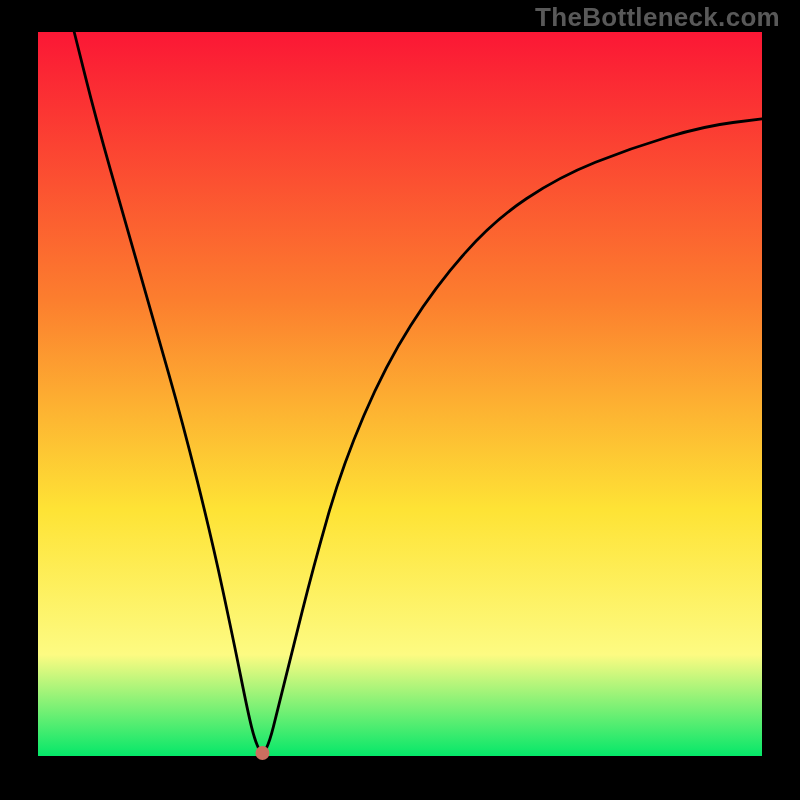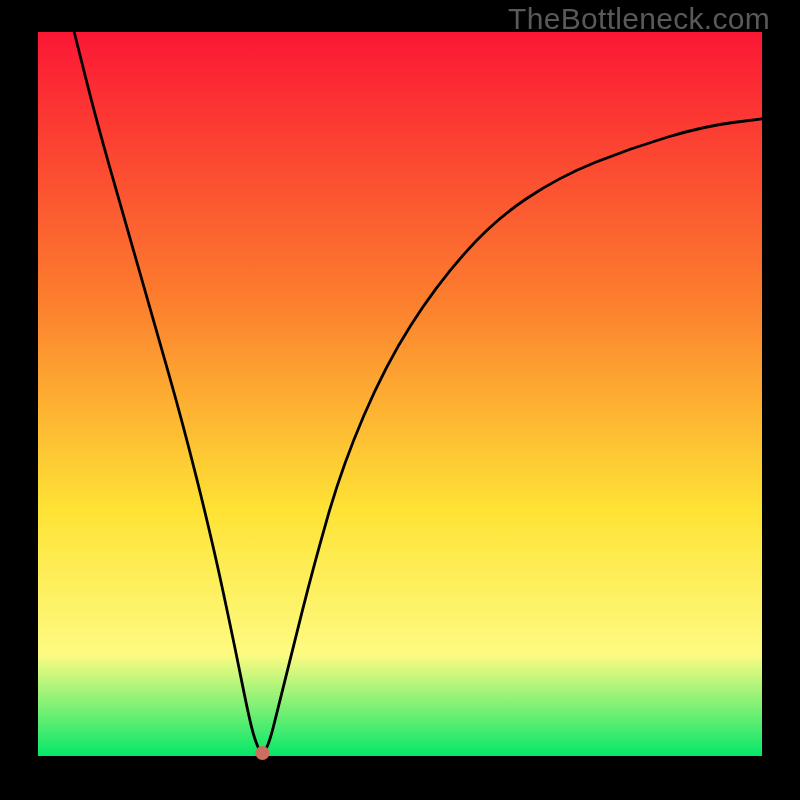--- a/index.html
+++ b/index.html
@@ -21,24 +21,24 @@
     position: absolute;
     left: 38px;
     top: 32px;
     width: 724px;
     height: 724px;
     
   }
   .watermark {
     position: absolute;
     top: 2px;
-    right: 30px;
+    right: 20px;
     color: #595959;
-    font-size: 30px;
-    font-weight: 400;
+    font-size: 26px;
+    font-weight: 700;
     letter-spacing: 0.3px;
     user-select: none;
   }
   svg.curve {
     position: absolute;
     left: 0;
     top: 0;
     width: 724px;
     height: 724px;
     overflow: visible;

